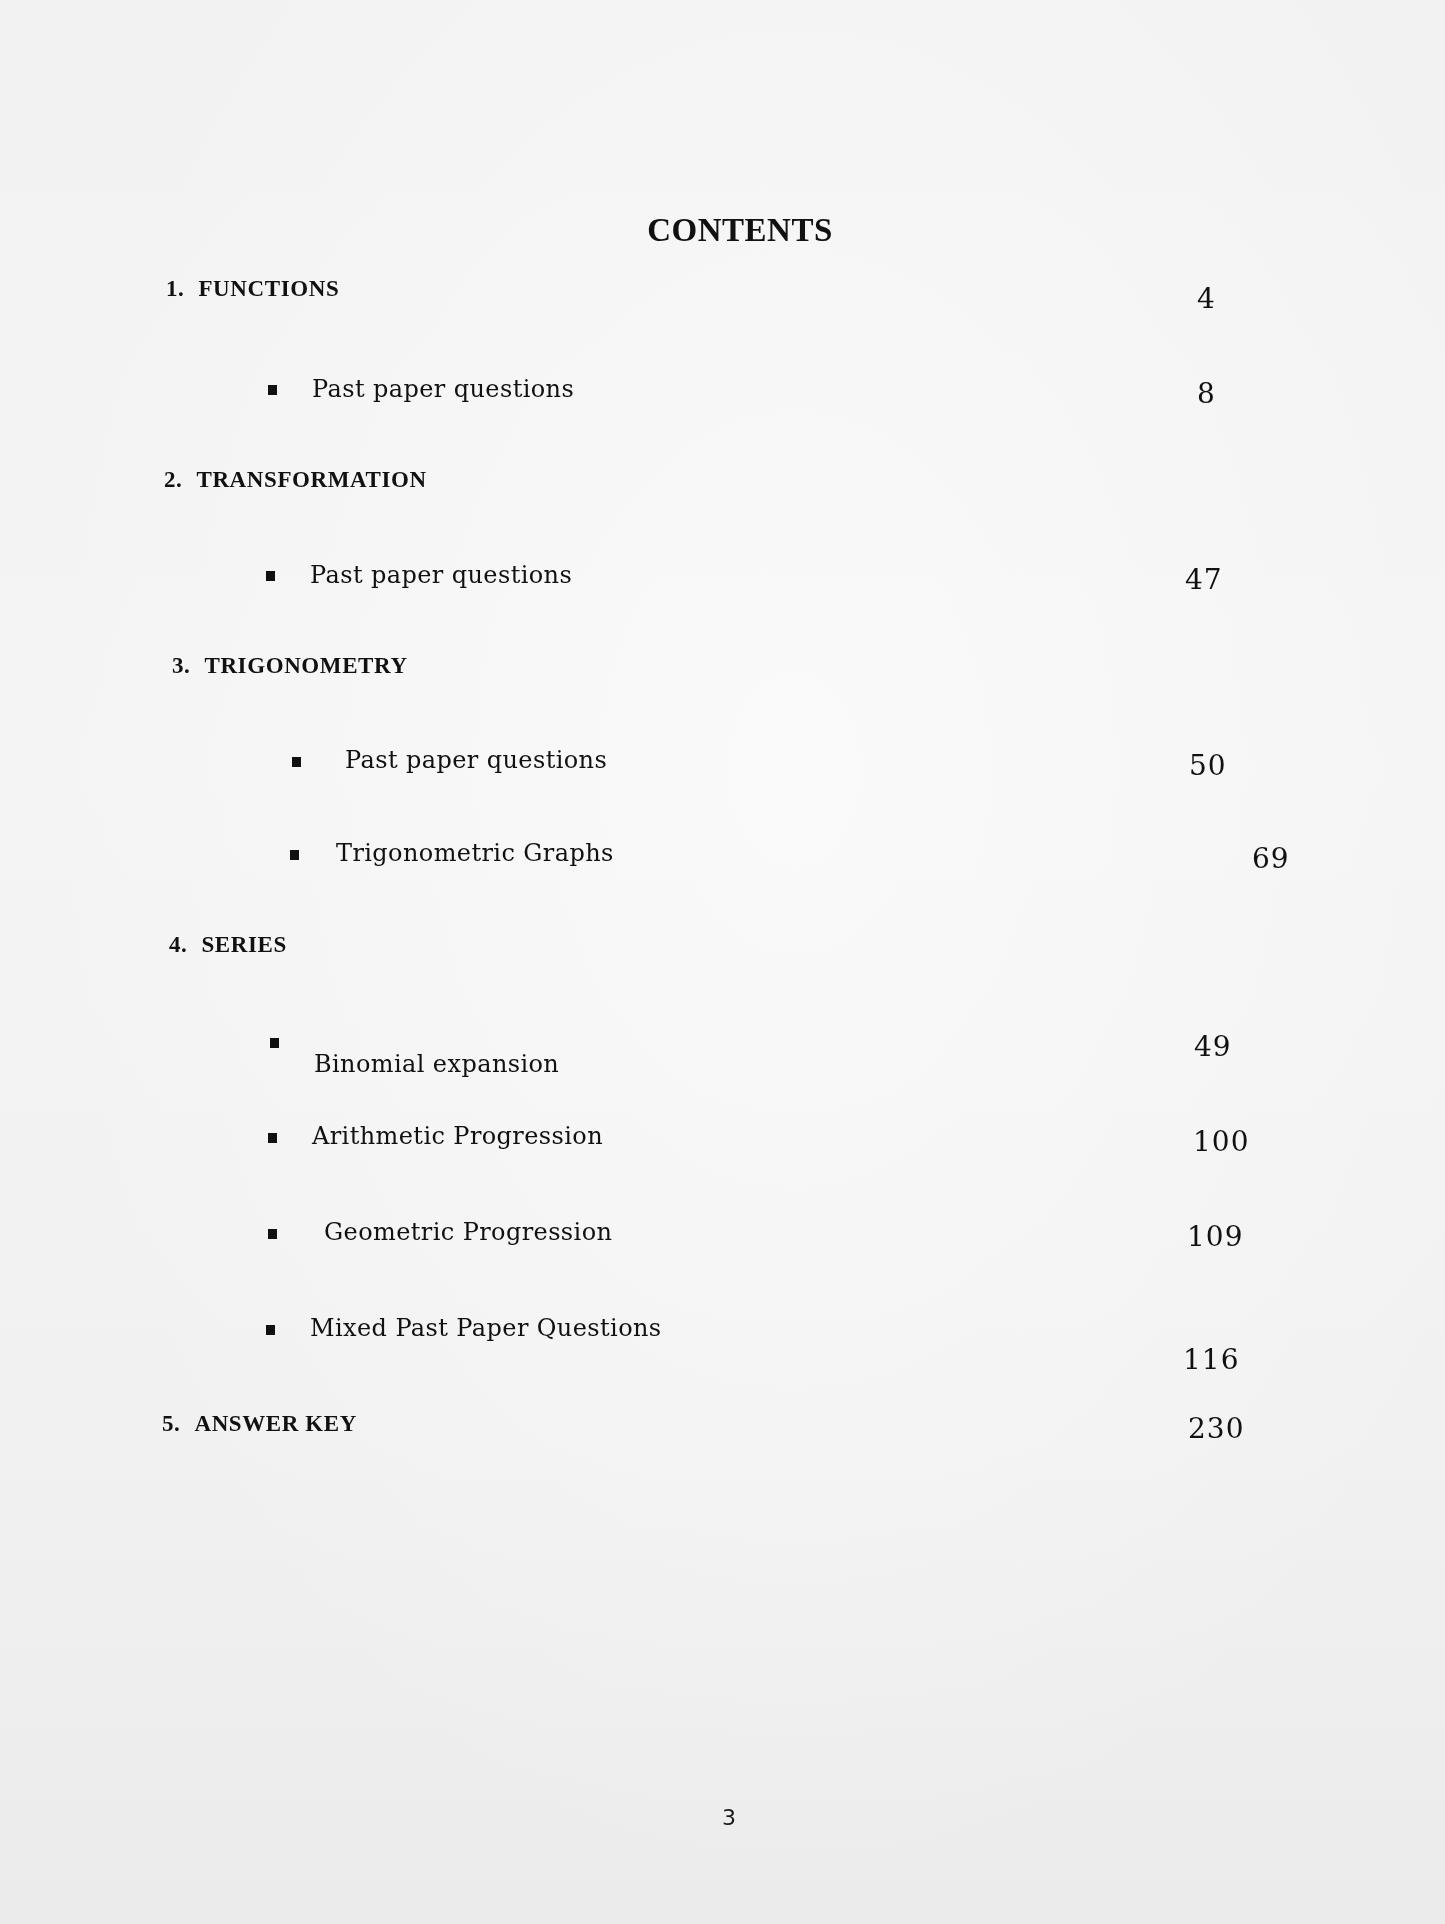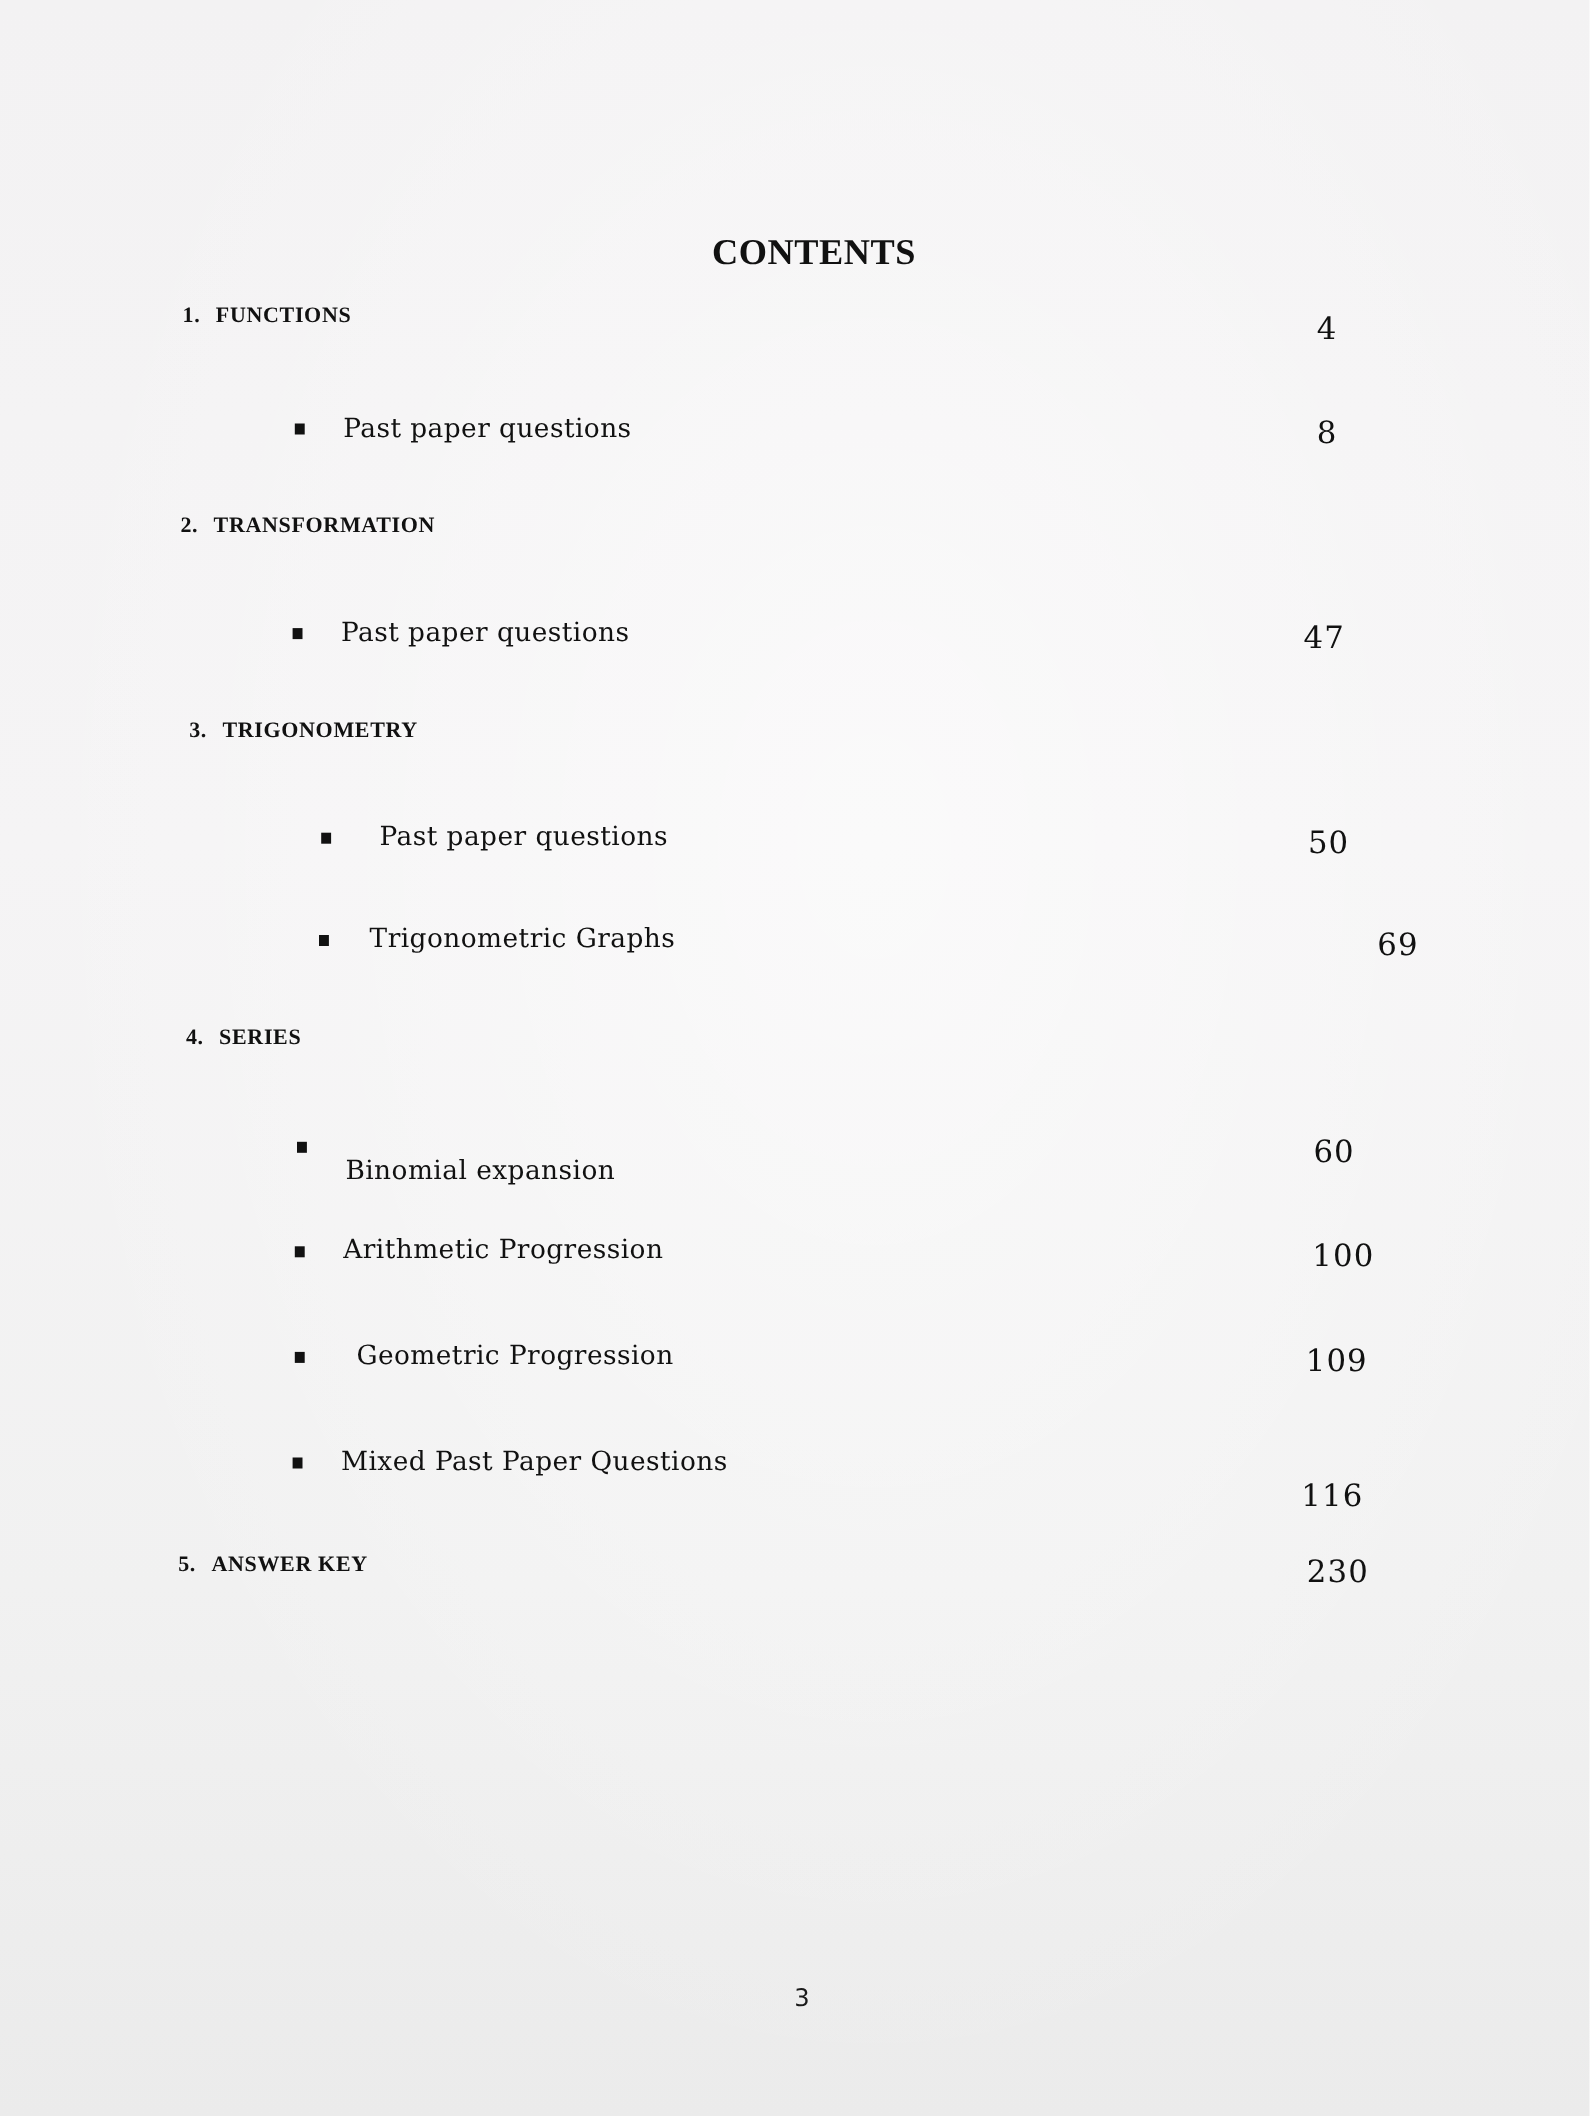--- a/index.html
+++ b/index.html
@@ -11,21 +11,21 @@
   .page-shade {
     position: absolute; inset: 0;
     background: radial-gradient(ellipse at 55% 40%, rgba(255,255,255,0.55) 0%, rgba(255,255,255,0) 70%);
     pointer-events: none;
   }
   .title {
     position: absolute; left: 0; width: 1480px; top: 212px; text-align: center;
     font-family: "Liberation Serif", serif; font-weight: bold; font-size: 33px; letter-spacing: 0.5px;
   }
   .heading {
-    position: absolute; font-family: "Liberation Serif", serif; font-weight: bold; font-size: 20px;
+    position: absolute; font-family: "Liberation Serif", serif; font-weight: bold; font-size: 23px;
     letter-spacing: 0.6px; white-space: nowrap;
   }
   .heading .num { display: inline-block; margin-right: 14px; }
   .item {
     position: absolute; font-family: "DejaVu Serif", serif; font-size: 24px; white-space: nowrap;
     letter-spacing: 0.4px;
   }
   .bullet {
     position: absolute; width: 9px; height: 10px; background: #111;
   }
@@ -72,21 +72,21 @@
 <span class="bullet" style="left:290px; top:850px;"></span>
 <div class="item" style="left:336px; top:839px;">Trigonometric Graphs</div>
 <div class="pg" style="left:1252px; top:842px;">69</div>
 
 <div class="heading" style="left:169px; top:932px;">
   <span class="num">4.</span><span>SERIES</span>
 </div>
 
 <span class="bullet" style="left:270px; top:1038px;"></span>
 <div class="item" style="left:314px; top:1050px;">Binomial expansion</div>
-<div class="pg" style="left:1194px; top:1030px;">60</div>
+<div class="pg" style="left:1194px; top:1030px;">49</div>
 
 <span class="bullet" style="left:268px; top:1133px;"></span>
 <div class="item" style="left:312px; top:1122px;">Arithmetic Progression</div>
 <div class="pg" style="left:1193px; top:1125px;">100</div>
 
 <span class="bullet" style="left:268px; top:1229px;"></span>
 <div class="item" style="left:312px; top:1218px;margin-left:12px;">Geometric Progression</div>
 <div class="pg" style="left:1187px; top:1220px;">109</div>
 
 <span class="bullet" style="left:266px; top:1325px;"></span>

